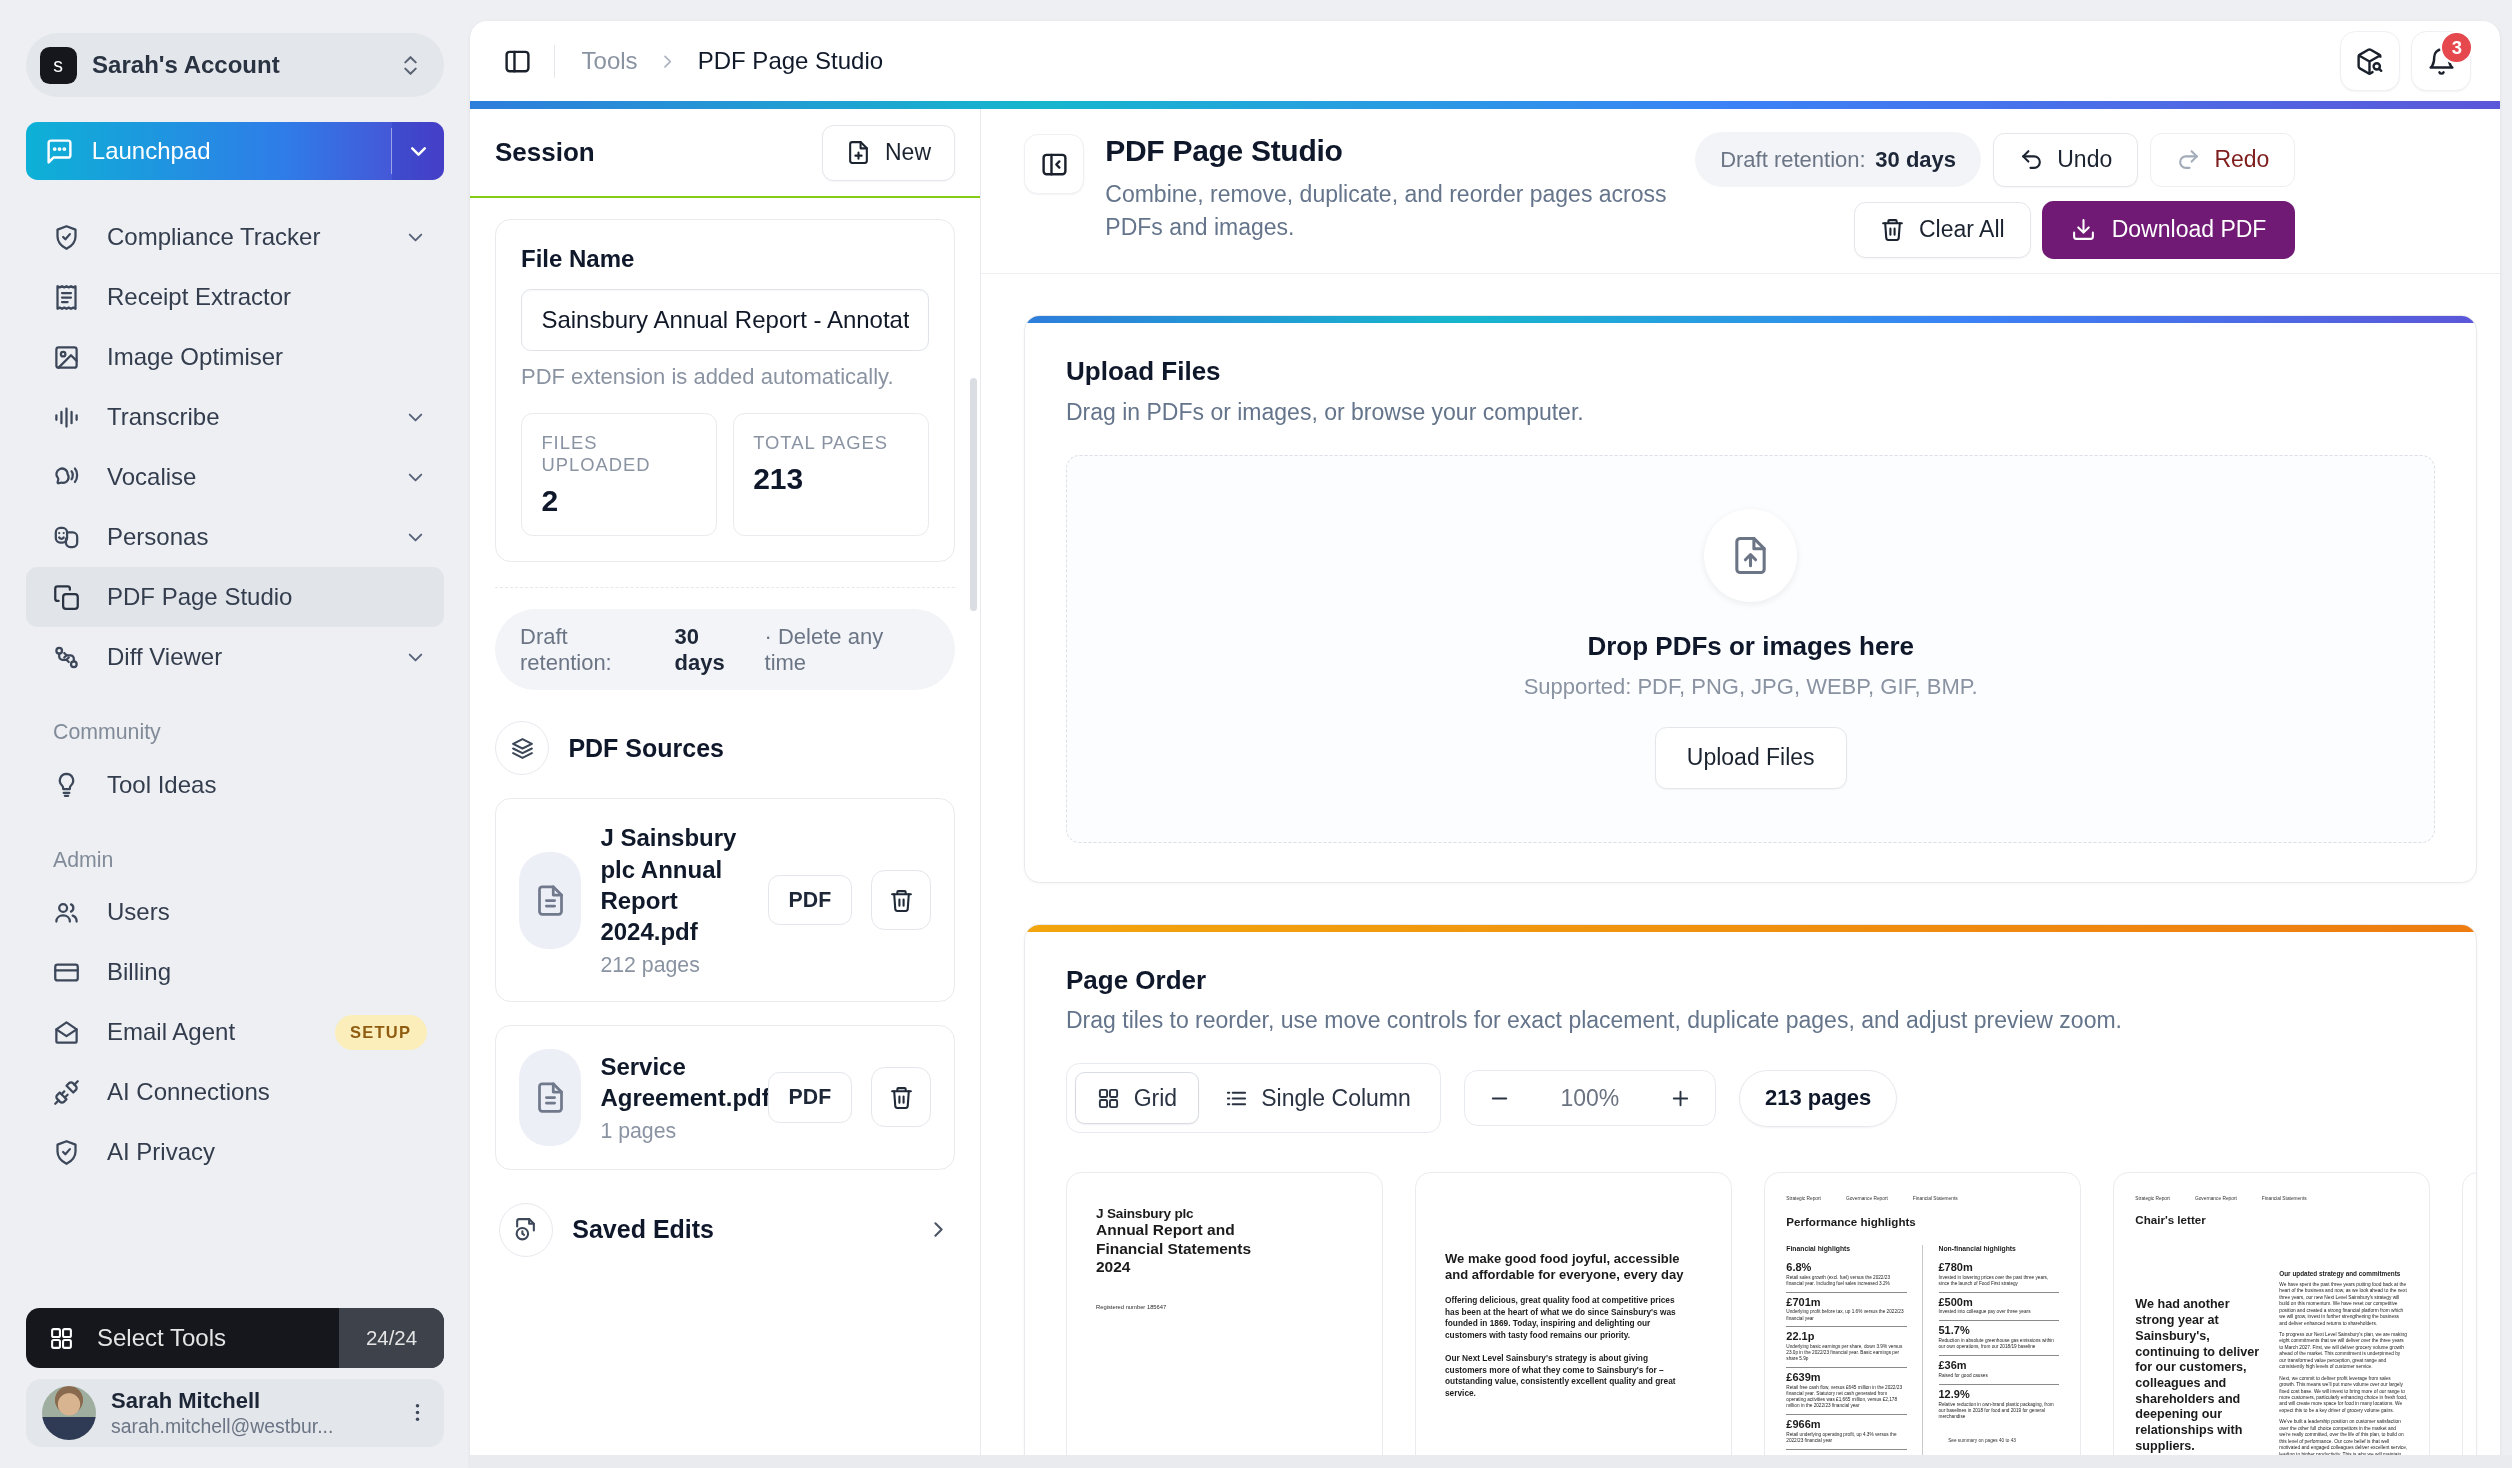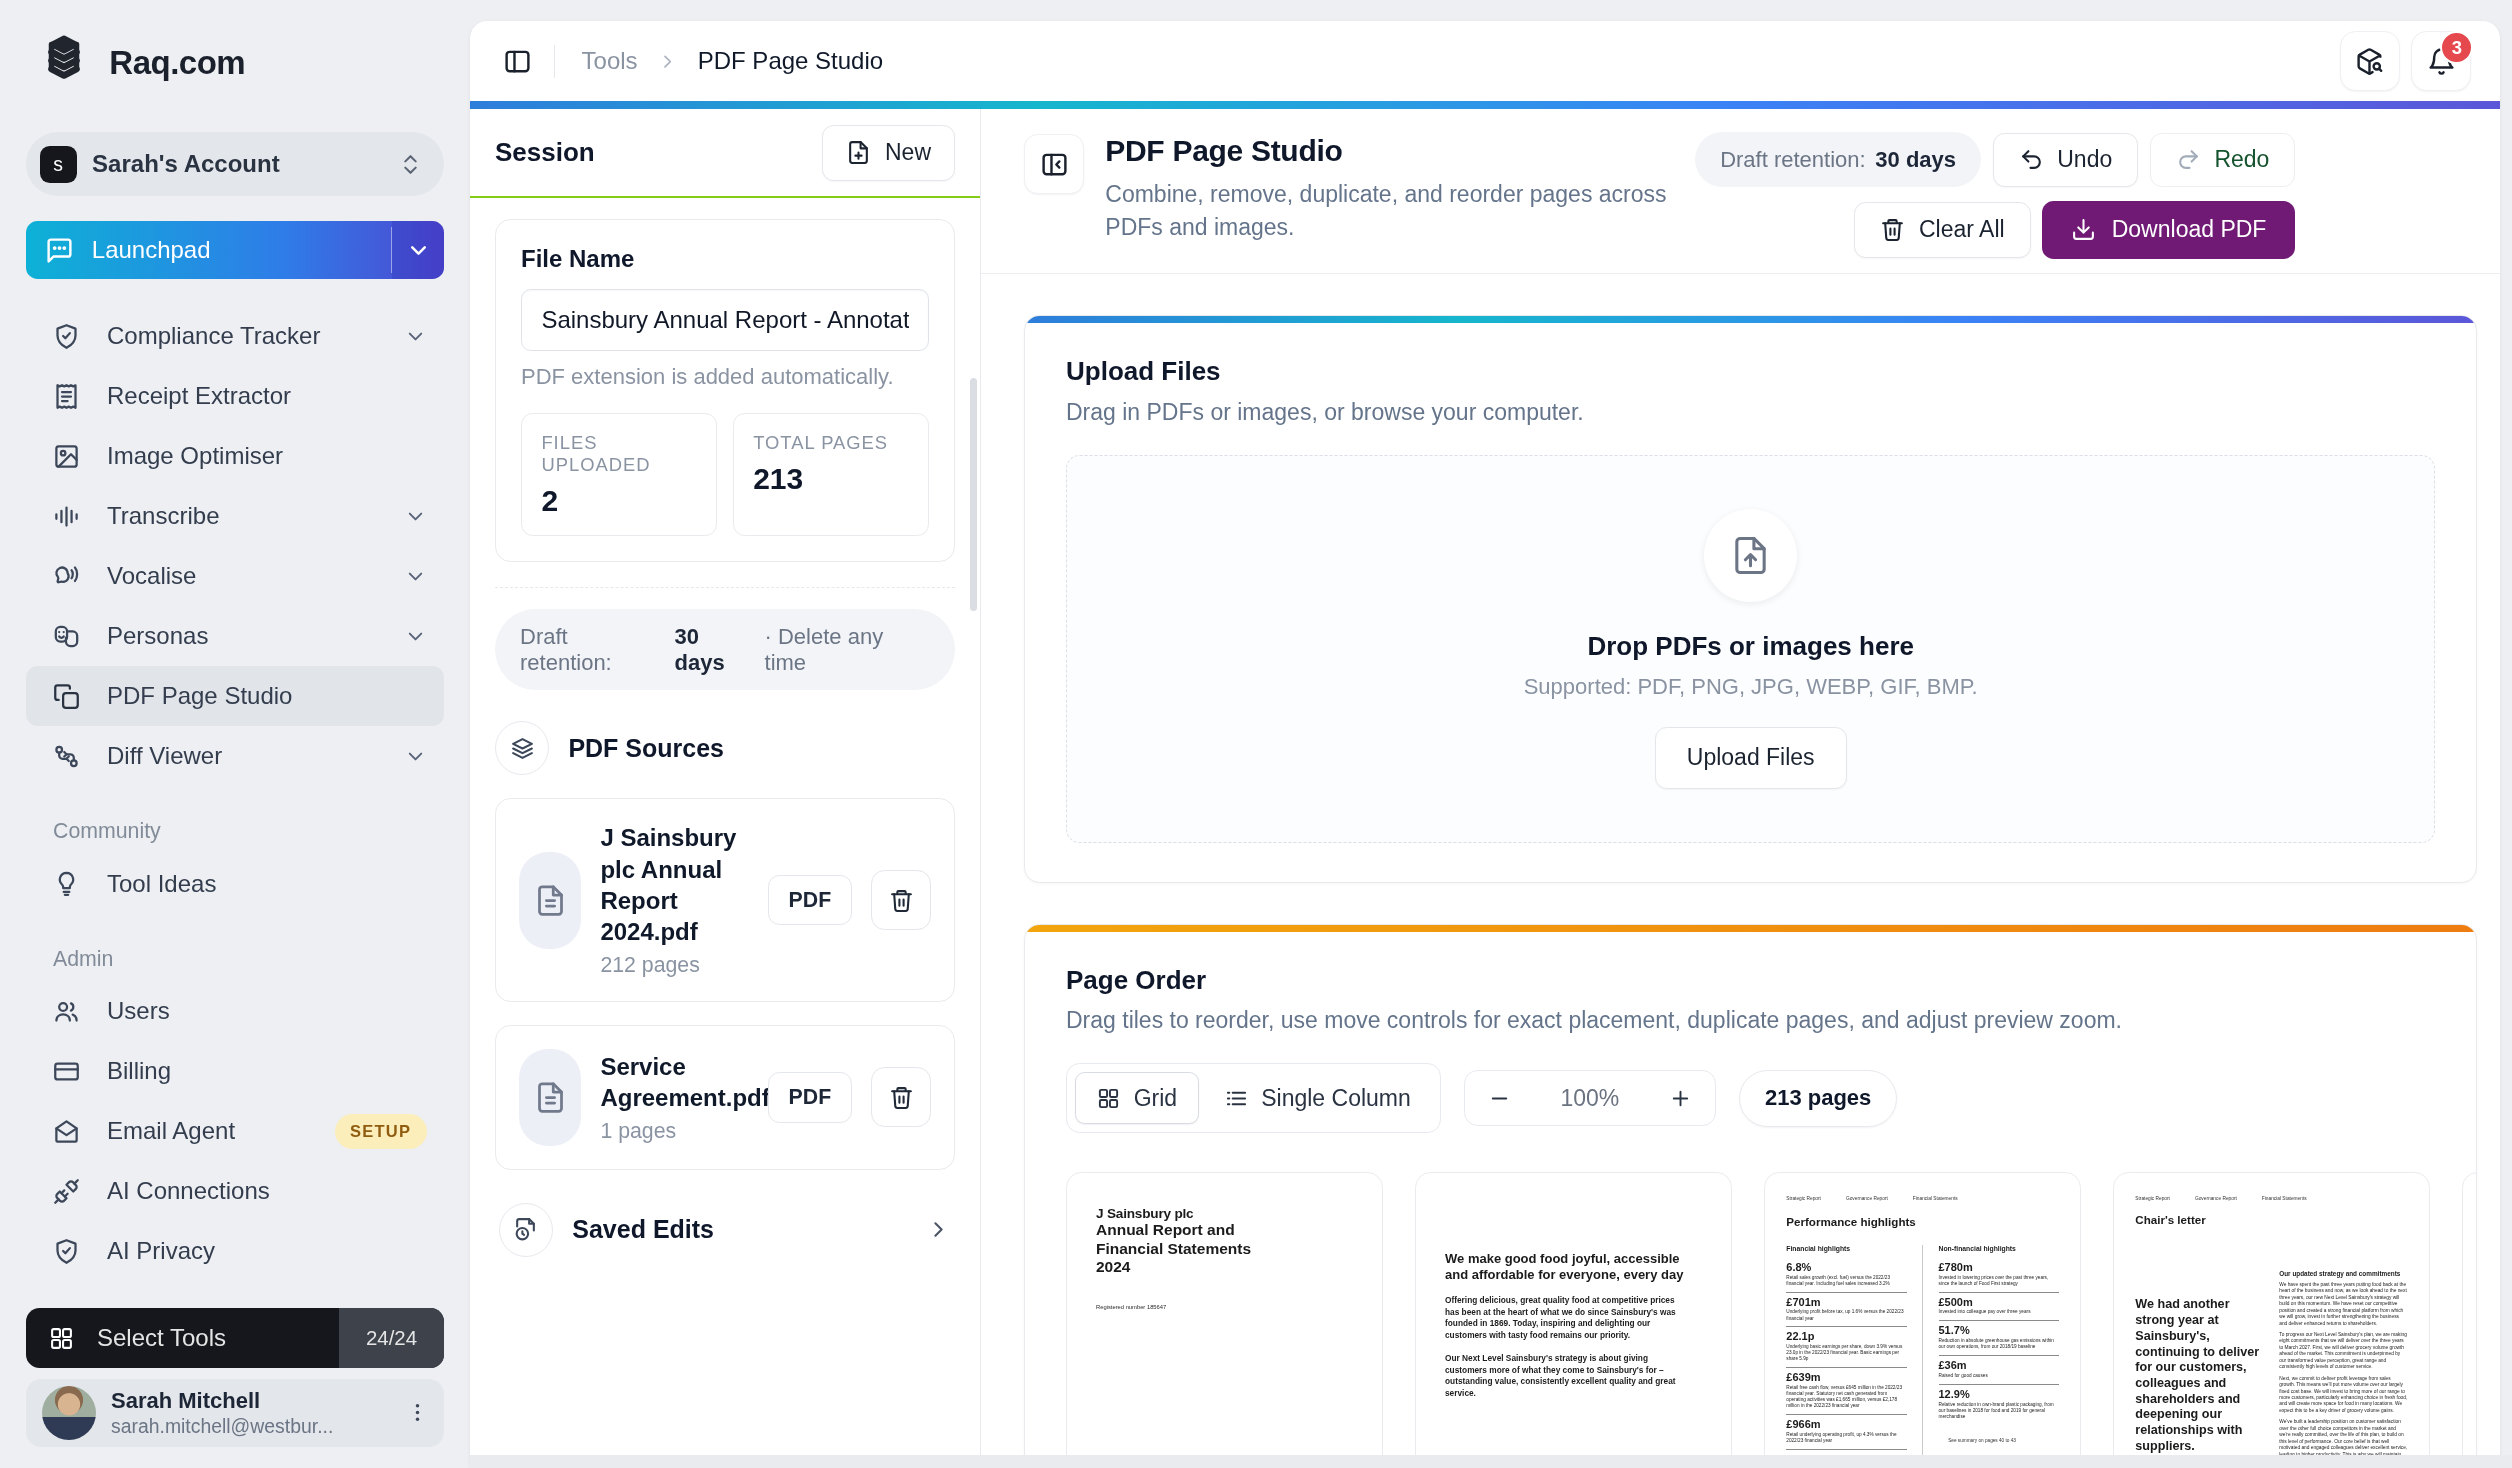--- a/index.html
+++ b/index.html
@@ -93,21 +93,21 @@
   .content-head { position:relative; padding:25px 0 29px 43px; border-bottom:1px solid #eceef1; }
   .head-row { display:flex; align-items:flex-start; gap:21.3px; }
   .collapse-btn { width:60px; height:60px; border:1px solid #eef0f3; border-radius:13.6px; background:#fff; box-shadow:0 1px 1.9px rgba(15,23,42,.05); display:flex; align-items:center; justify-content:center; color:#1b212c; cursor:pointer; }
   .page-title { font-size:30px; font-weight:700; letter-spacing:-0.3px; }
   .page-sub { font-size:23px; color:#64748b; line-height:1.45; margin-top:9.7px; max-width:601px; }
   .head-actions { position:absolute; top:23px; right:205px; display:flex; flex-direction:column; align-items:flex-end; gap:13.6px; }
   .action-row { display:flex; gap:11.6px; align-items:center; }
   .retention-chip { background:#f2f4f7; border-radius:968px; padding:14.5px 25px; font-size:22px; color:#6b7585; display:flex; gap:9.7px; }
   .retention-chip b { color:#1d2738; }
   .undo-btn,.redo-btn { padding:12.6px 25px; }
-  .redo-btn { color:#14532d; box-shadow:none; border-color:#eceef1; cursor:default; }
+  .redo-btn { color:#7f1d1d; box-shadow:none; border-color:#eceef1; cursor:default; }
   .clear-btn { padding:13.6px 25px; }
   .dl-btn { display:inline-flex; align-items:center; gap:15.5px; background:#701a75; color:#fff; border-radius:11.6px; padding:15.5px 29px; font-size:23px; font-weight:500; border:none; cursor:pointer; }
 
   .card { position:relative; margin:41px 23px 0 43px; border:1px solid #e8eaed; border-radius:15.5px; background:#fff; overflow:hidden; box-shadow:0 1px 2.9px rgba(15,23,42,.04); }
   .card-grad { height:6.8px; }
   .grad-blue { background:linear-gradient(90deg,#2e7ddb 0%,#16b6cd 30%,#3b82f6 65%,#5b57d8 100%); }
   .grad-orange { background:linear-gradient(90deg,#f2a50d 0%,#ee7c10 100%); }
   .card-pad { padding:33px 41px 39px; }
   .card-title { font-size:26px; font-weight:700; }
   .card-sub { font-size:23px; color:#64748b; margin-top:11.6px; }
@@ -152,32 +152,20 @@
   .t4-statement { font-size:12.6px; font-weight:800; line-height:1.25; margin-top:62px; }
   .t4-intro { font-size:4.8px; color:#222; line-height:1.35; margin-top:9.7px; }
   .t4-sub { font-size:6.4px; font-weight:800; margin-top:7.8px; }
   .t4-p { font-size:4.8px; color:#222; line-height:1.35; margin-top:4.8px; }
   .bottom-strip { position:absolute; left:470px; right:0; bottom:0; height:12.6px; background:#e9ebee; z-index:6; }
 </style>
 </head>
 <body>
 
 <div class="sidebar">
-  <div class="brand-row">
-    <span>
-      <svg width="60" height="60" viewBox="0 0 24 24" fill="none" stroke="#21262e" stroke-width="2" stroke-linecap="round" stroke-linejoin="round">
-          <path d="M12 2 7 4.6 12 7.2 17 4.6Z" fill="#21262e" stroke="#21262e"></path>
-          <path d="M7 7.6 12 10.2 17 7.6" stroke-width="2.6"></path>
-          <path d="M7 11 12 13.6 17 11" stroke-width="2.6"></path>
-          <path d="M7 14.4 12 17 17 14.4" stroke-width="2.6"></path>
-          <path d="M7 4.6v9.8M17 4.6v9.8" stroke-width="2.2"></path>
-        </svg>
-    </span>
-    <span class="brand-name">Raq.com</span>
-  </div>
 
   <div class="account-pill">
     <span class="account-badge">s</span>
     <span class="account-name">Sarah's Account</span>
     <span>
       <svg width="25" height="25" viewBox="0 0 24 24" fill="none" stroke="#5b6474" stroke-width="2" stroke-linecap="round" stroke-linejoin="round">
           <path d="m7 9 5-5 5 5M7 15l5 5 5-5"></path>
         </svg>
     </span>
   </div>

